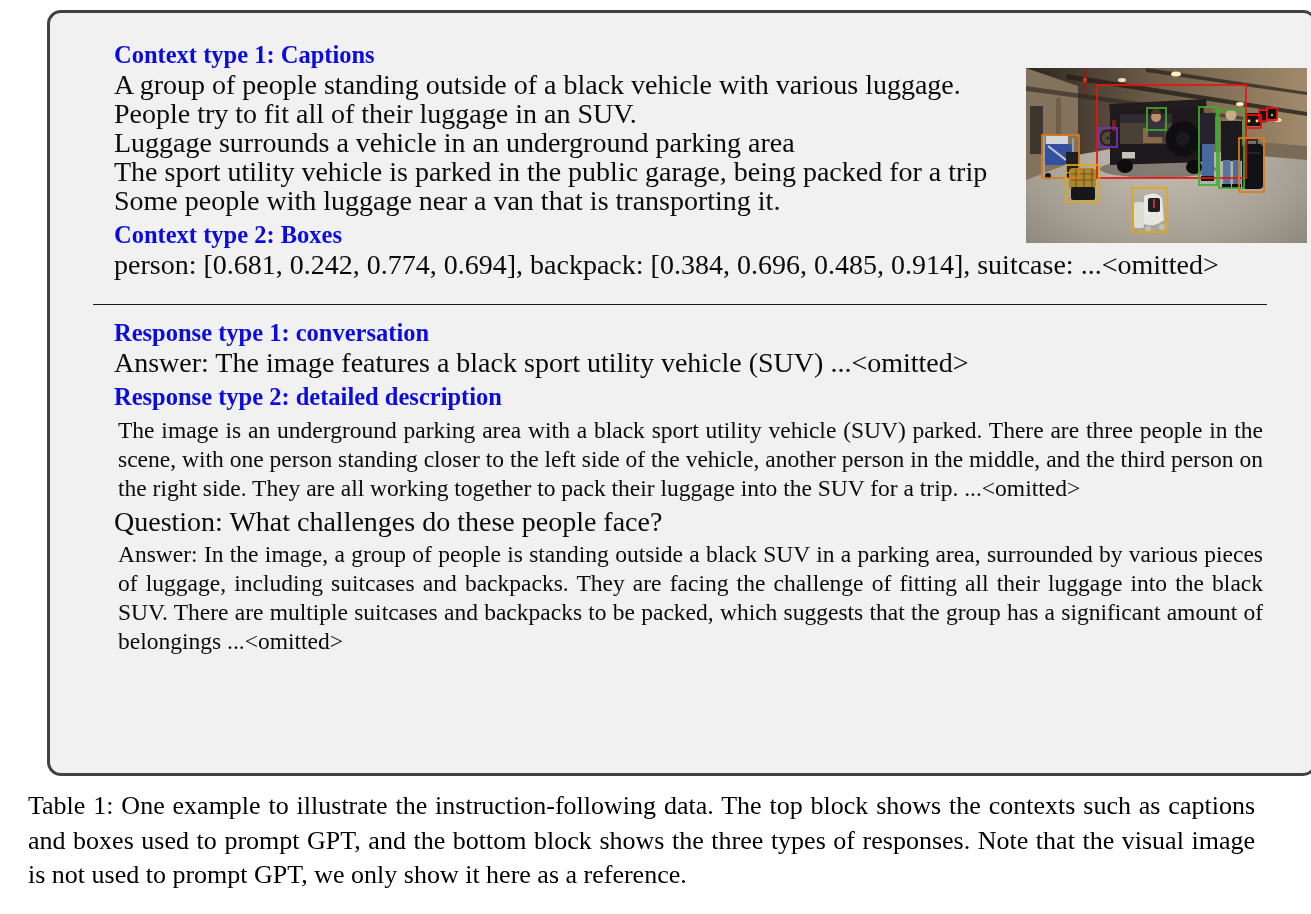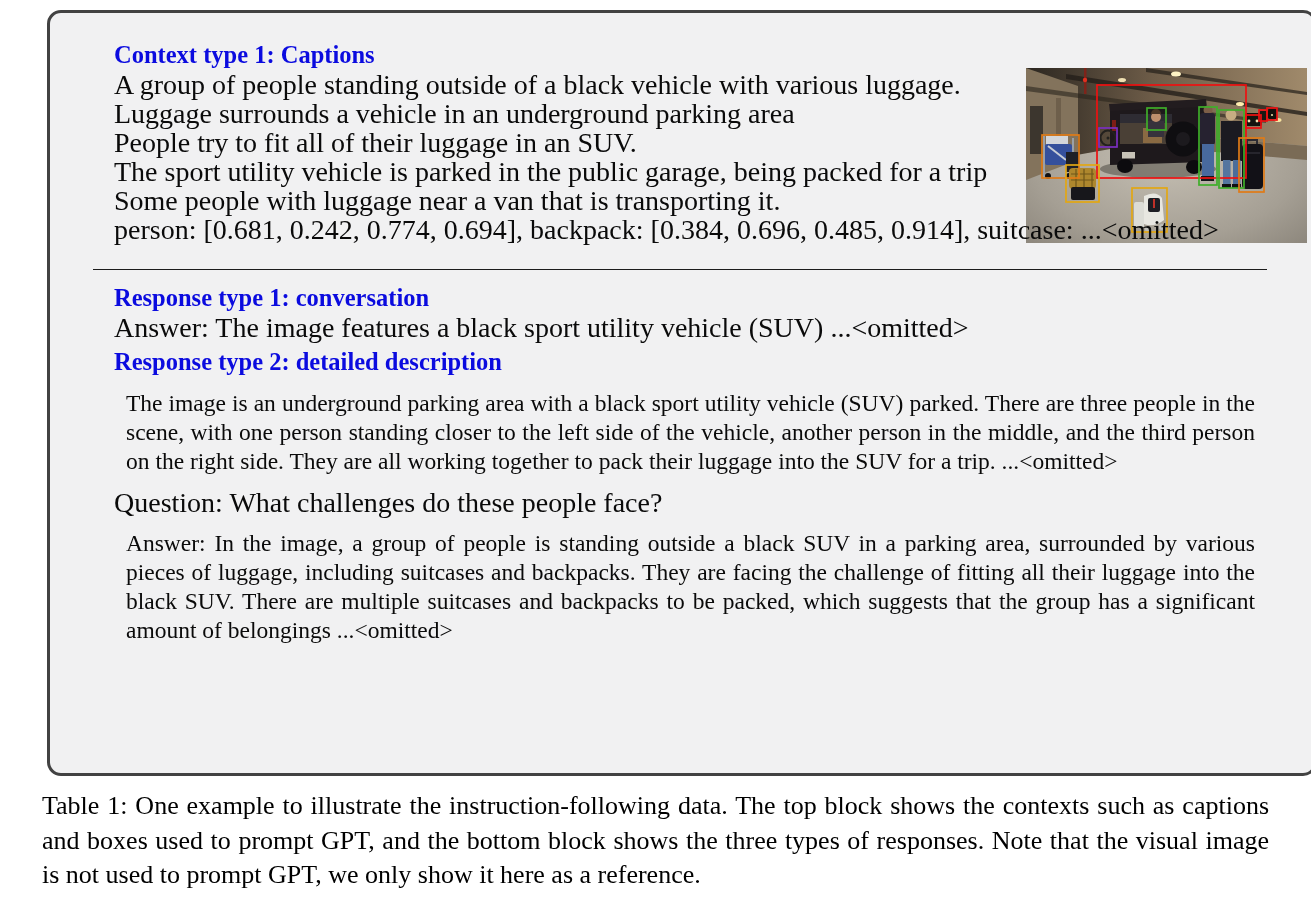--- a/index.html
+++ b/index.html
@@ -23,32 +23,32 @@
   }
   .sec-head{
     font-weight:bold;font-size:24.5px;line-height:30px;color:var(--heading-blue);
     margin:5px 0 0 0;
   }
   .sec-head.first{margin-top:0;}
   .line{
     font-size:28px;line-height:29px;white-space:nowrap;margin:0;
   }
   .para{
-    font-size:23.5px;line-height:29px;text-align:justify;margin:12px;
+    font-size:23.5px;line-height:29px;text-align:justify;margin:4px;
   }
   hr.divider{
     border:none;border-top:1.6px solid #1c1c1c;
     margin:25px 0 13px -21px;width:calc(100% + 21px);
   }
   .garage-photo{
     float:right;width:281px;height:175px;
     margin:28px -40px 6px 12px;display:block;
   }
   .table-caption{
-    position:absolute;left:42px;top:789px;width:1227px;
+    position:absolute;left:28px;top:789px;width:1227px;
     font-size:26px;line-height:34.5px;text-align:justify;color:#000;
   }
 </style>
 </head>
 <body>
 
 <div class="figure-box">
 
   <svg class="garage-photo" viewBox="0 0 281 175" aria-hidden="true">
     <defs>
@@ -179,24 +179,25 @@
       <rect x="16" y="67" width="37" height="43" stroke="#e07b17"></rect>
       <rect x="213" y="70" width="25" height="54" stroke="#e07b17"></rect>
       <rect x="40" y="97" width="33" height="37" stroke="#e2a713"></rect>
       <rect x="106" y="120" width="35" height="44" stroke="#e2a713"></rect>
     </g>
   </svg>
 
   <div>
     <div class="sec-head first">Context type 1: Captions</div>
     <div class="line">A group of people standing outside of a black vehicle with various luggage.</div>
+    <div class="line">People try to fit all of their luggage in an SUV.</div>
     <div class="line">Luggage surrounds a vehicle in an underground parking area</div>
-    <div class="line">People try to fit all of their luggage in an SUV.</div>
     <div class="line">The sport utility vehicle is parked in the public garage, being packed for a trip</div>
     <div class="line">Some people with luggage near a van that is transporting it.</div>
+    <div class="sec-head">Context type 2: Boxes</div>
     <div class="line">person: [0.681, 0.242, 0.774, 0.694], backpack: [0.384, 0.696, 0.485, 0.914], suitcase: ...&lt;omitted&gt;</div>
   </div>
 
   <hr class="divider">
 
   <div>
     <div class="sec-head first">Response type 1: conversation</div>
     <div class="line">Answer: The image features a black sport utility vehicle (SUV) ...&lt;omitted&gt;</div>
     <div class="sec-head">Response type 2: detailed description</div>
     <div class="para">The image is an underground parking area with a black sport utility vehicle (SUV) parked. There are three people in the scene, with one person standing closer to the left side of the vehicle, another person in the middle, and the third person on the right side. They are all working together to pack their luggage into the SUV for a trip. ...&lt;omitted&gt;</div>

